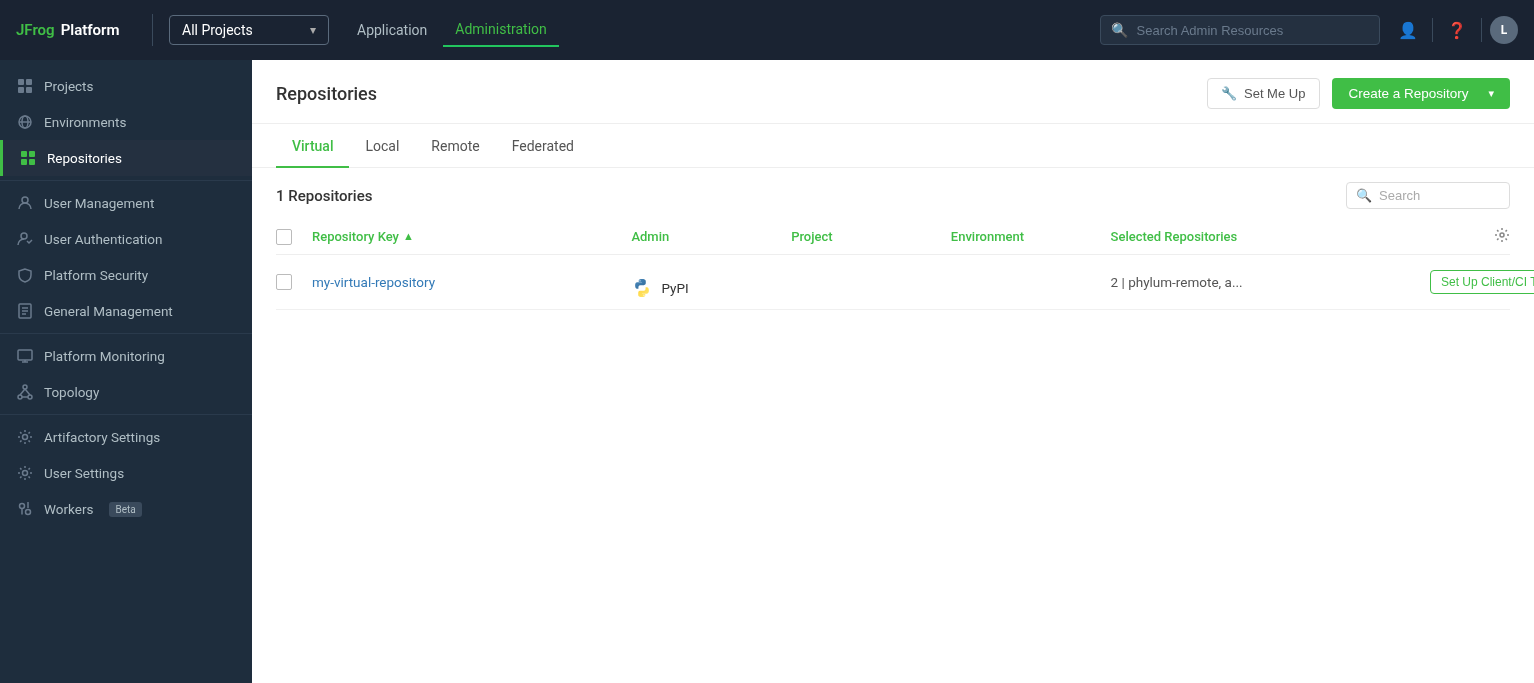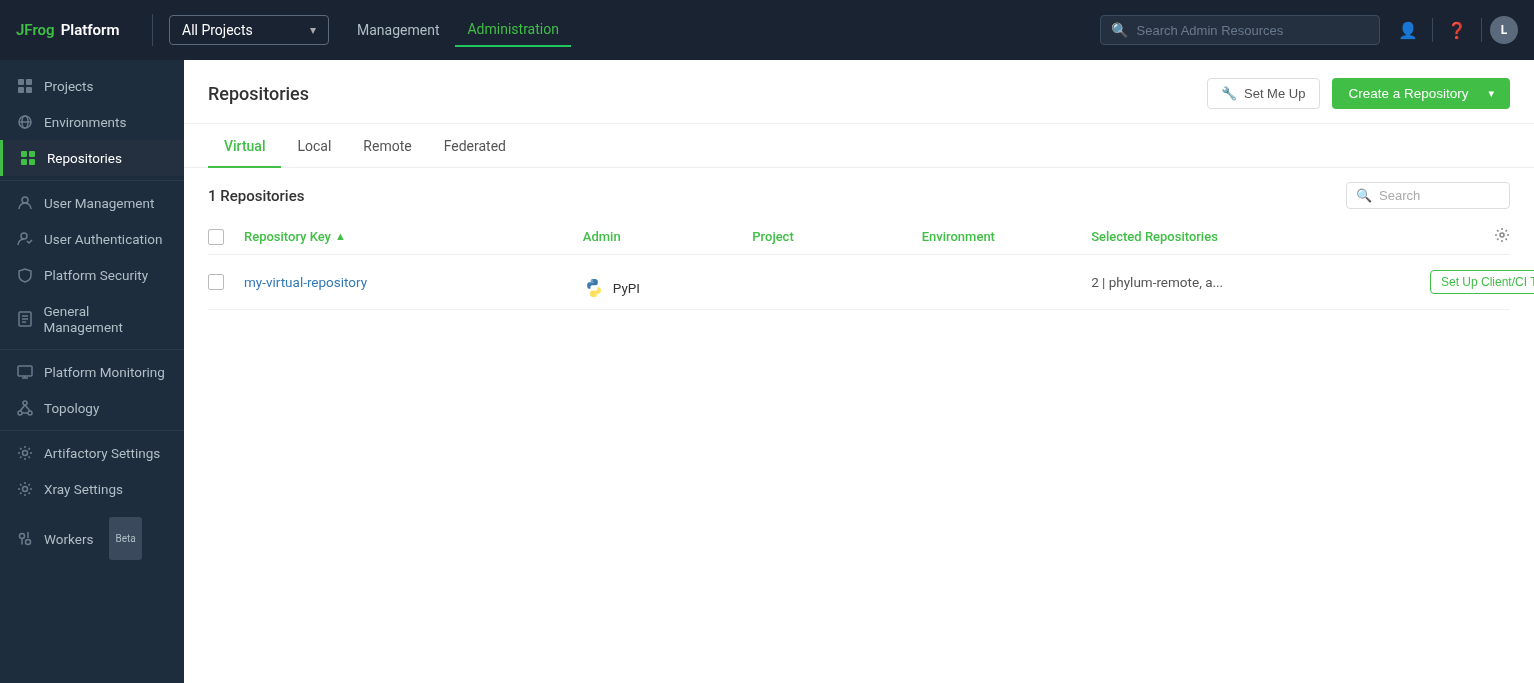--- a/index.html
+++ b/index.html
@@ -113,21 +113,21 @@
 
     
     .main-layout {
       display: flex;
       flex: 1;
       overflow: hidden;
     }
 
     
     .sidebar {
-      width: 184px;
+      width: 252px;
       background: #1e2d3d;
       flex-shrink: 0;
       overflow-y: auto;
       padding: 8px 0;
     }
     .sidebar-item {
       display: flex;
       align-items: center;
       gap: 10px;
       padding: 10px 16px;
@@ -141,21 +141,21 @@
       color: white;
       border-left: 3px solid #40be46;
     }
     .sidebar-item.active .sidebar-icon { color: #40be46; }
     .sidebar-icon { font-size: 15px; color: #6a7a8c; width: 18px; display: flex; align-items: center; justify-content: center; }
     .sidebar-divider { height: 1px; background: #2a3a4c; margin: 4px 0; }
     .beta-badge {
       background: #3a4a5c;
       color: #b0bec5;
       font-size: 10px;
-      padding: 16px 6px;
+      padding: 2px 6px;
       border-radius: 3px;
       margin-left: 6px;
     }
 
     
     .content {
       flex: 1;
       background: white;
       overflow-y: auto;
       display: flex;
@@ -296,21 +296,21 @@
   <div class="logo">
     <span class="logo-jfrog">JFrog</span>
     <span class="logo-platform">Platform</span>
   </div>
   <div class="top-nav-divider"></div>
   <div class="project-selector">
     <span class="project-selector-text">All Projects</span>
     <span class="project-selector-arrow">▾</span>
   </div>
   <div class="nav-links">
-    <span class="nav-link">Management</span>
+    <span class="nav-link">Application</span>
     <span class="nav-link active">Administration</span>
   </div>
   <div class="nav-search">
     <div class="search-box">
       <span class="search-icon-nav">🔍</span>
       <input type="text" placeholder="Search Admin Resources" style="">
     </div>
     <div class="nav-icons">
       <div class="nav-icon-btn">👤</div>
       <div class="nav-icon-divider"></div>
@@ -440,21 +440,21 @@
       <span>Artifactory Settings</span>
     </div>
 
     <div class="sidebar-item">
       <span class="sidebar-icon">
         <svg width="16" height="16" viewBox="0 0 16 16" fill="none" stroke="currentColor" stroke-width="1.5">
             <circle cx="8" cy="8" r="2.5"></circle>
             <path d="M8 1v2M8 13v2M1 8h2M13 8h2M3.1 3.1l1.4 1.4M11.5 11.5l1.4 1.4M3.1 12.9l1.4-1.4M11.5 4.5l1.4-1.4"></path>
           </svg>
       </span>
-      <span>Xray Settings</span>
+      <span>User Settings</span>
     </div>
 
     <div class="sidebar-item">
       <span class="sidebar-icon">
         <svg width="16" height="16" viewBox="0 0 16 16" fill="none" stroke="currentColor" stroke-width="1.5">
             <circle cx="5" cy="5" r="2.5"></circle>
             <circle cx="11" cy="11" r="2.5"></circle>
             <path d="M5 7.5v6M11 1v6"></path>
           </svg>
       </span>

